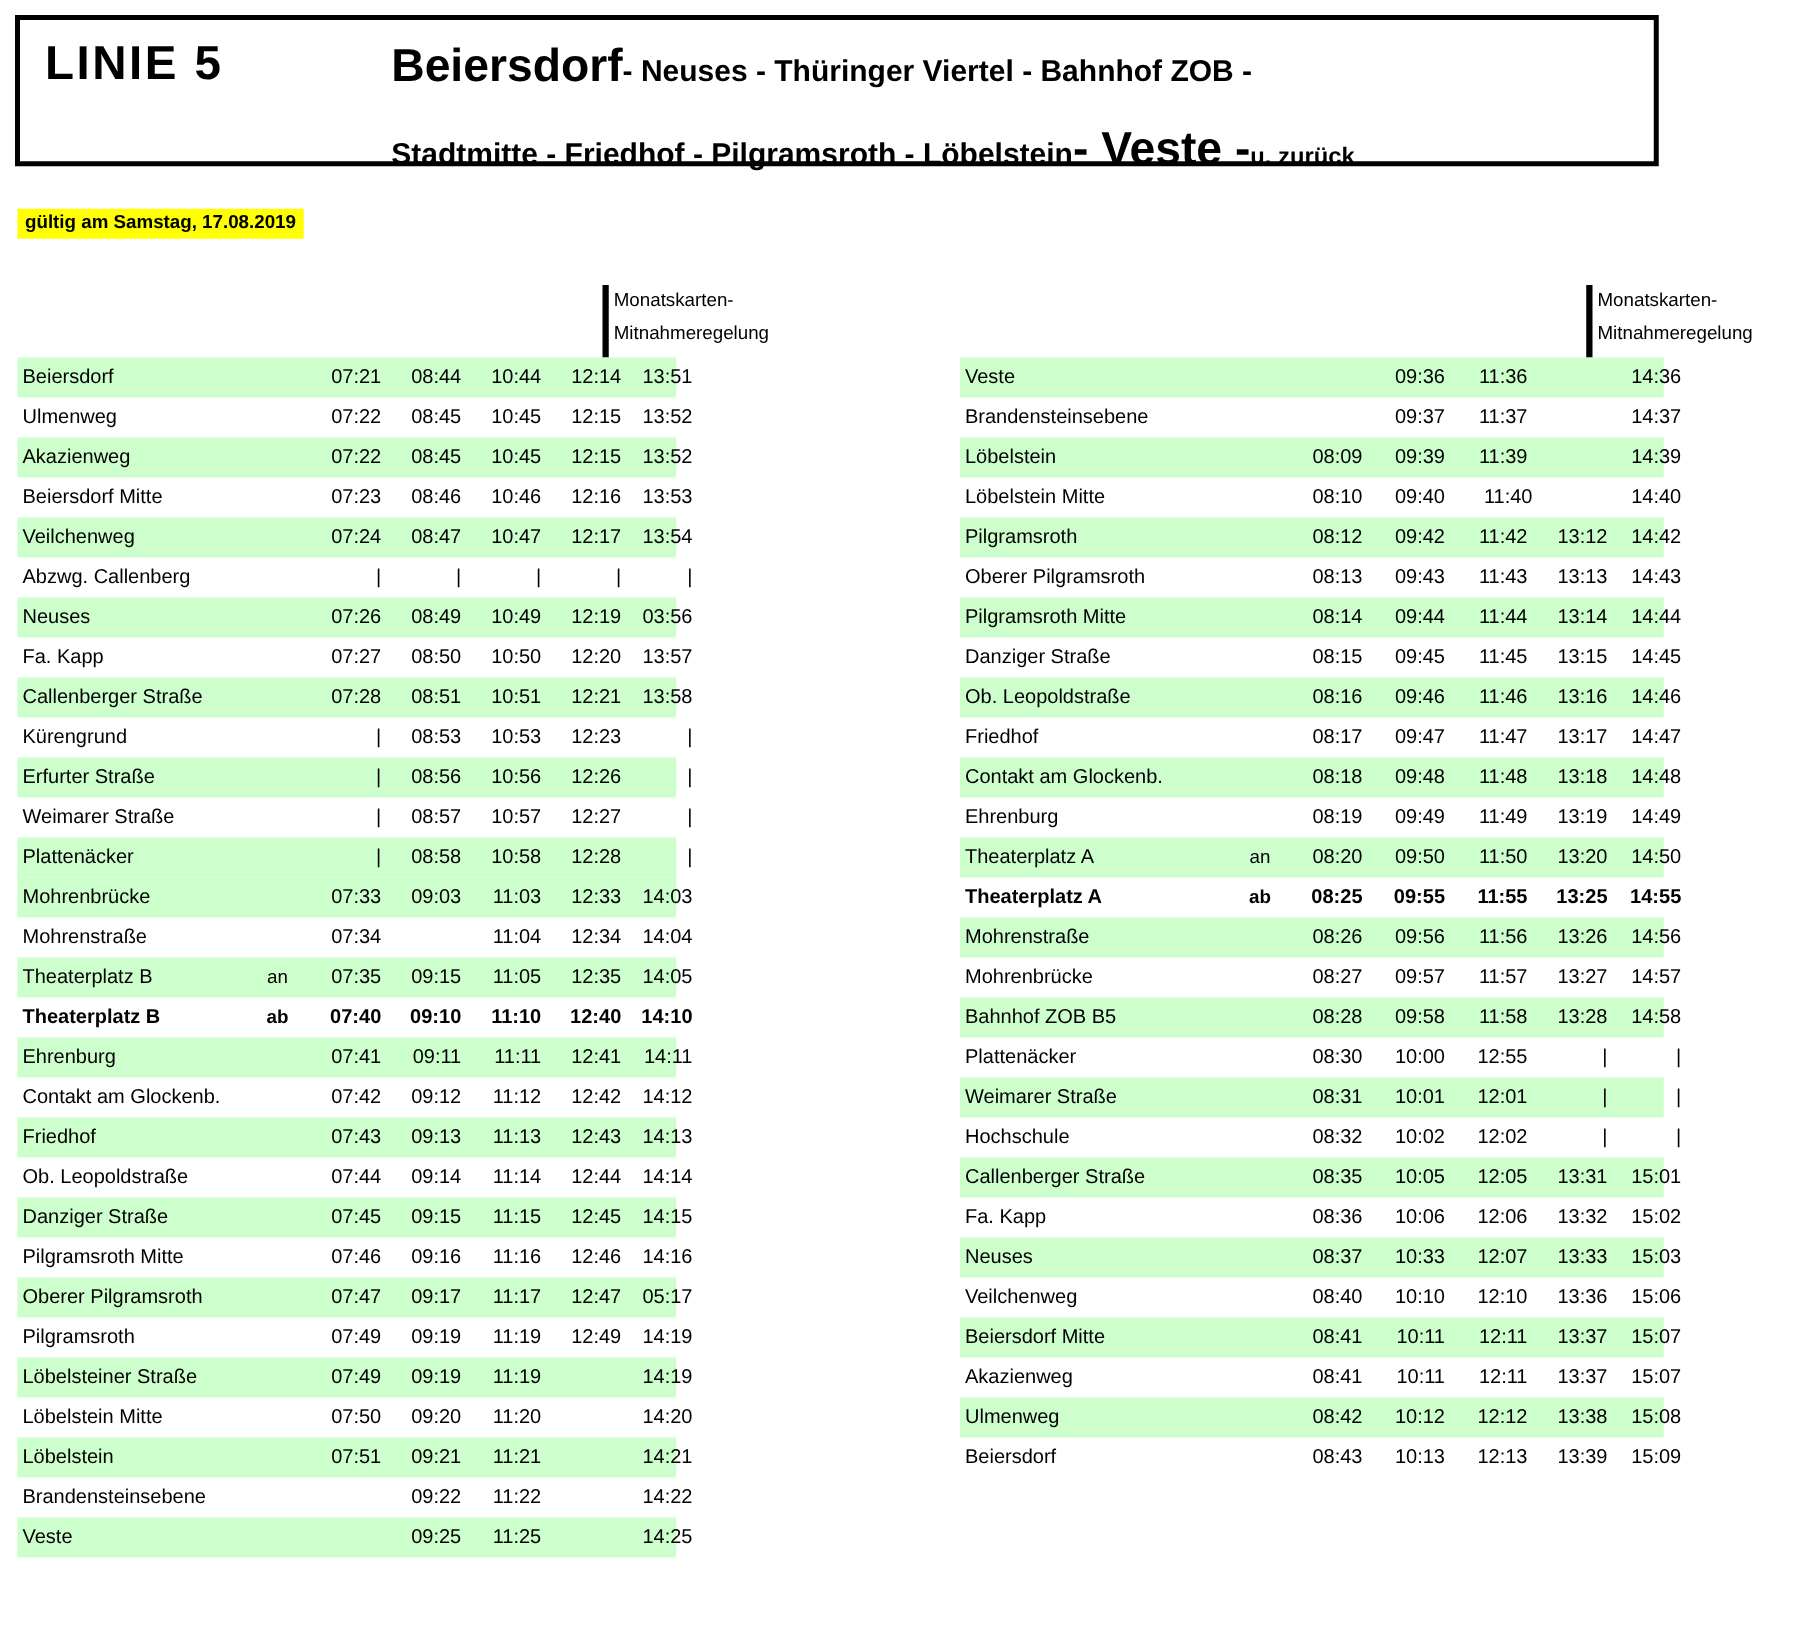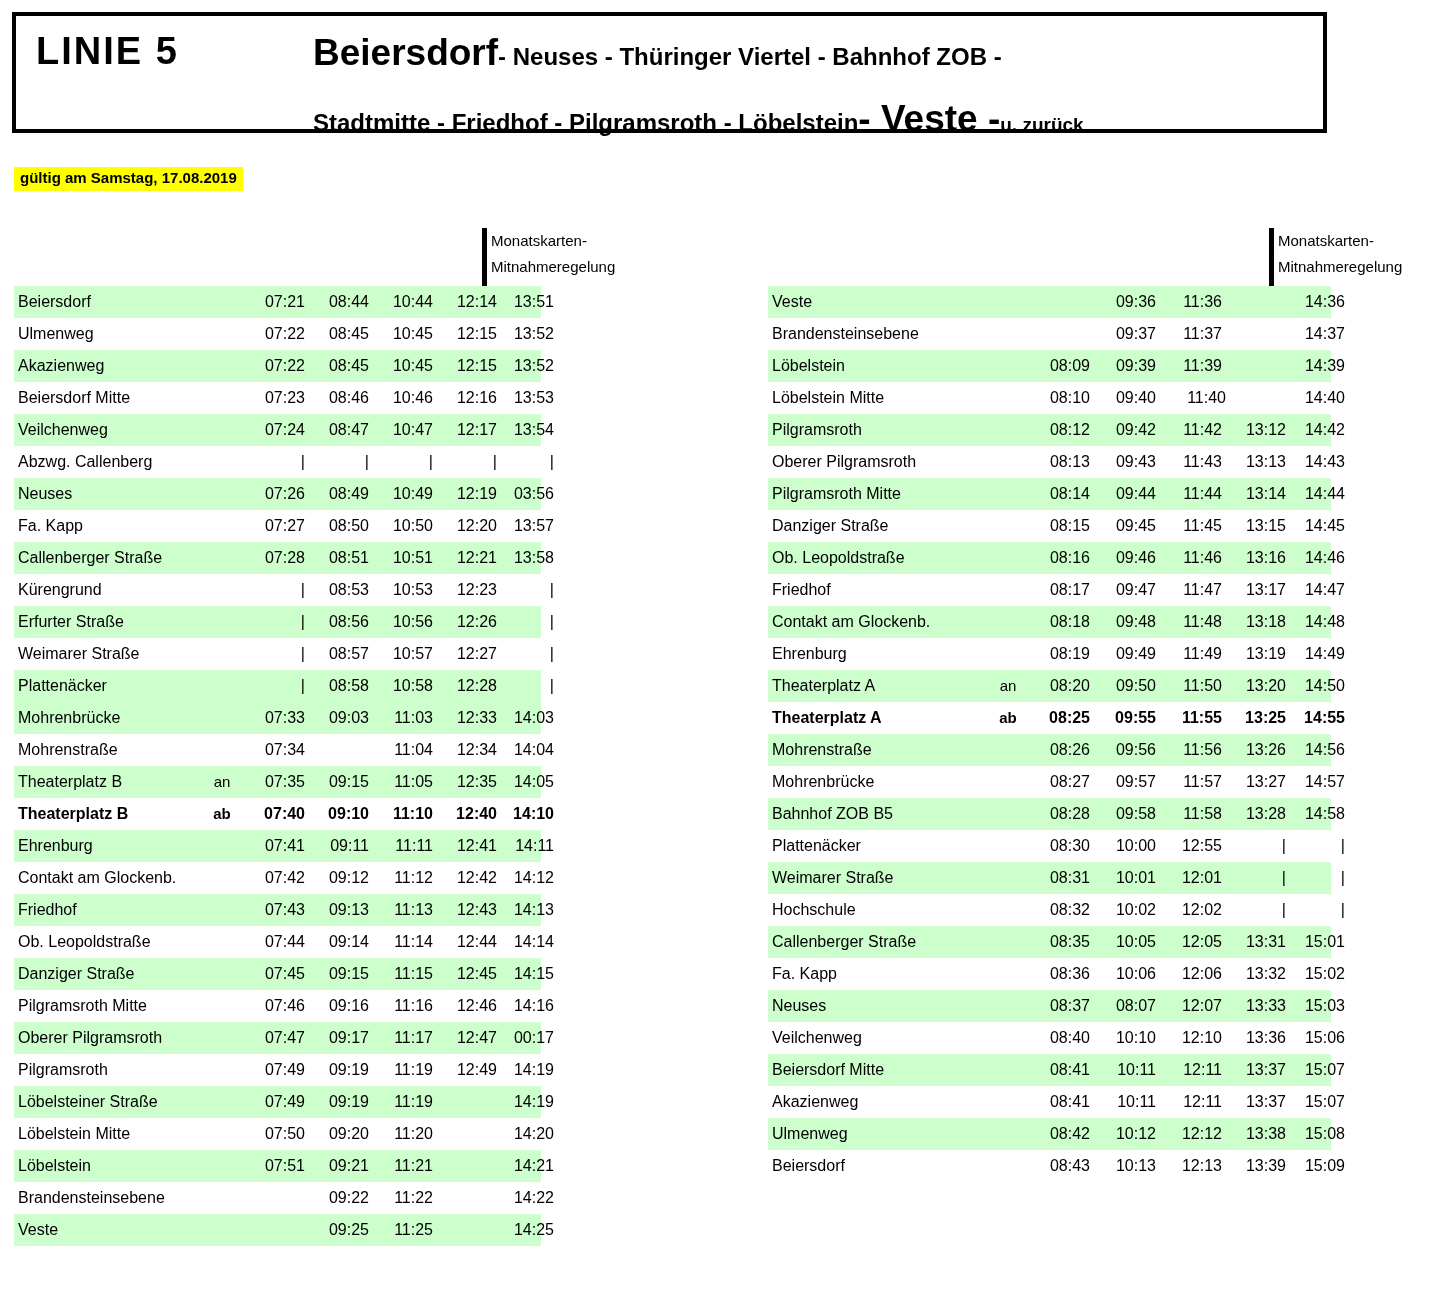--- a/index.html
+++ b/index.html
@@ -360,21 +360,21 @@
         <div class="tcell" style="left: 369px;">11:16</div>
         <div class="tcell" style="left: 433px;">12:46</div>
         <div class="tcell" style="left: 490px;">14:16</div>
       </div>
       <div class="trow shaded" style="width: 527px;">
         <div class="stop-name">Oberer Pilgramsroth</div>
         <div class="tcell" style="left: 241px;">07:47</div>
         <div class="tcell" style="left: 305px;">09:17</div>
         <div class="tcell" style="left: 369px;">11:17</div>
         <div class="tcell" style="left: 433px;">12:47</div>
-        <div class="tcell" style="left: 490px;">00:17</div>
+        <div class="tcell" style="left: 490px;">05:17</div>
       </div>
       <div class="trow" style="width: 527px;">
         <div class="stop-name">Pilgramsroth</div>
         <div class="tcell" style="left: 241px;">07:49</div>
         <div class="tcell" style="left: 305px;">09:19</div>
         <div class="tcell" style="left: 369px;">11:19</div>
         <div class="tcell" style="left: 433px;">12:49</div>
         <div class="tcell" style="left: 490px;">14:19</div>
       </div>
       <div class="trow shaded" style="width: 527px;">
@@ -590,21 +590,21 @@
         <div class="stop-name">Fa. Kapp</div>
         <div class="tcell" style="left: 272px;">08:36</div>
         <div class="tcell" style="left: 338px;">10:06</div>
         <div class="tcell" style="left: 404px;">12:06</div>
         <div class="tcell" style="left: 468px;">13:32</div>
         <div class="tcell" style="left: 527px;">15:02</div>
       </div>
       <div class="trow shaded" style="width: 563px;">
         <div class="stop-name">Neuses</div>
         <div class="tcell" style="left: 272px;">08:37</div>
-        <div class="tcell" style="left: 338px;">08:07</div>
+        <div class="tcell" style="left: 338px;">10:33</div>
         <div class="tcell" style="left: 404px;">12:07</div>
         <div class="tcell" style="left: 468px;">13:33</div>
         <div class="tcell" style="left: 527px;">15:03</div>
       </div>
       <div class="trow" style="width: 563px;">
         <div class="stop-name">Veilchenweg</div>
         <div class="tcell" style="left: 272px;">08:40</div>
         <div class="tcell" style="left: 338px;">10:10</div>
         <div class="tcell" style="left: 404px;">12:10</div>
         <div class="tcell" style="left: 468px;">13:36</div>

